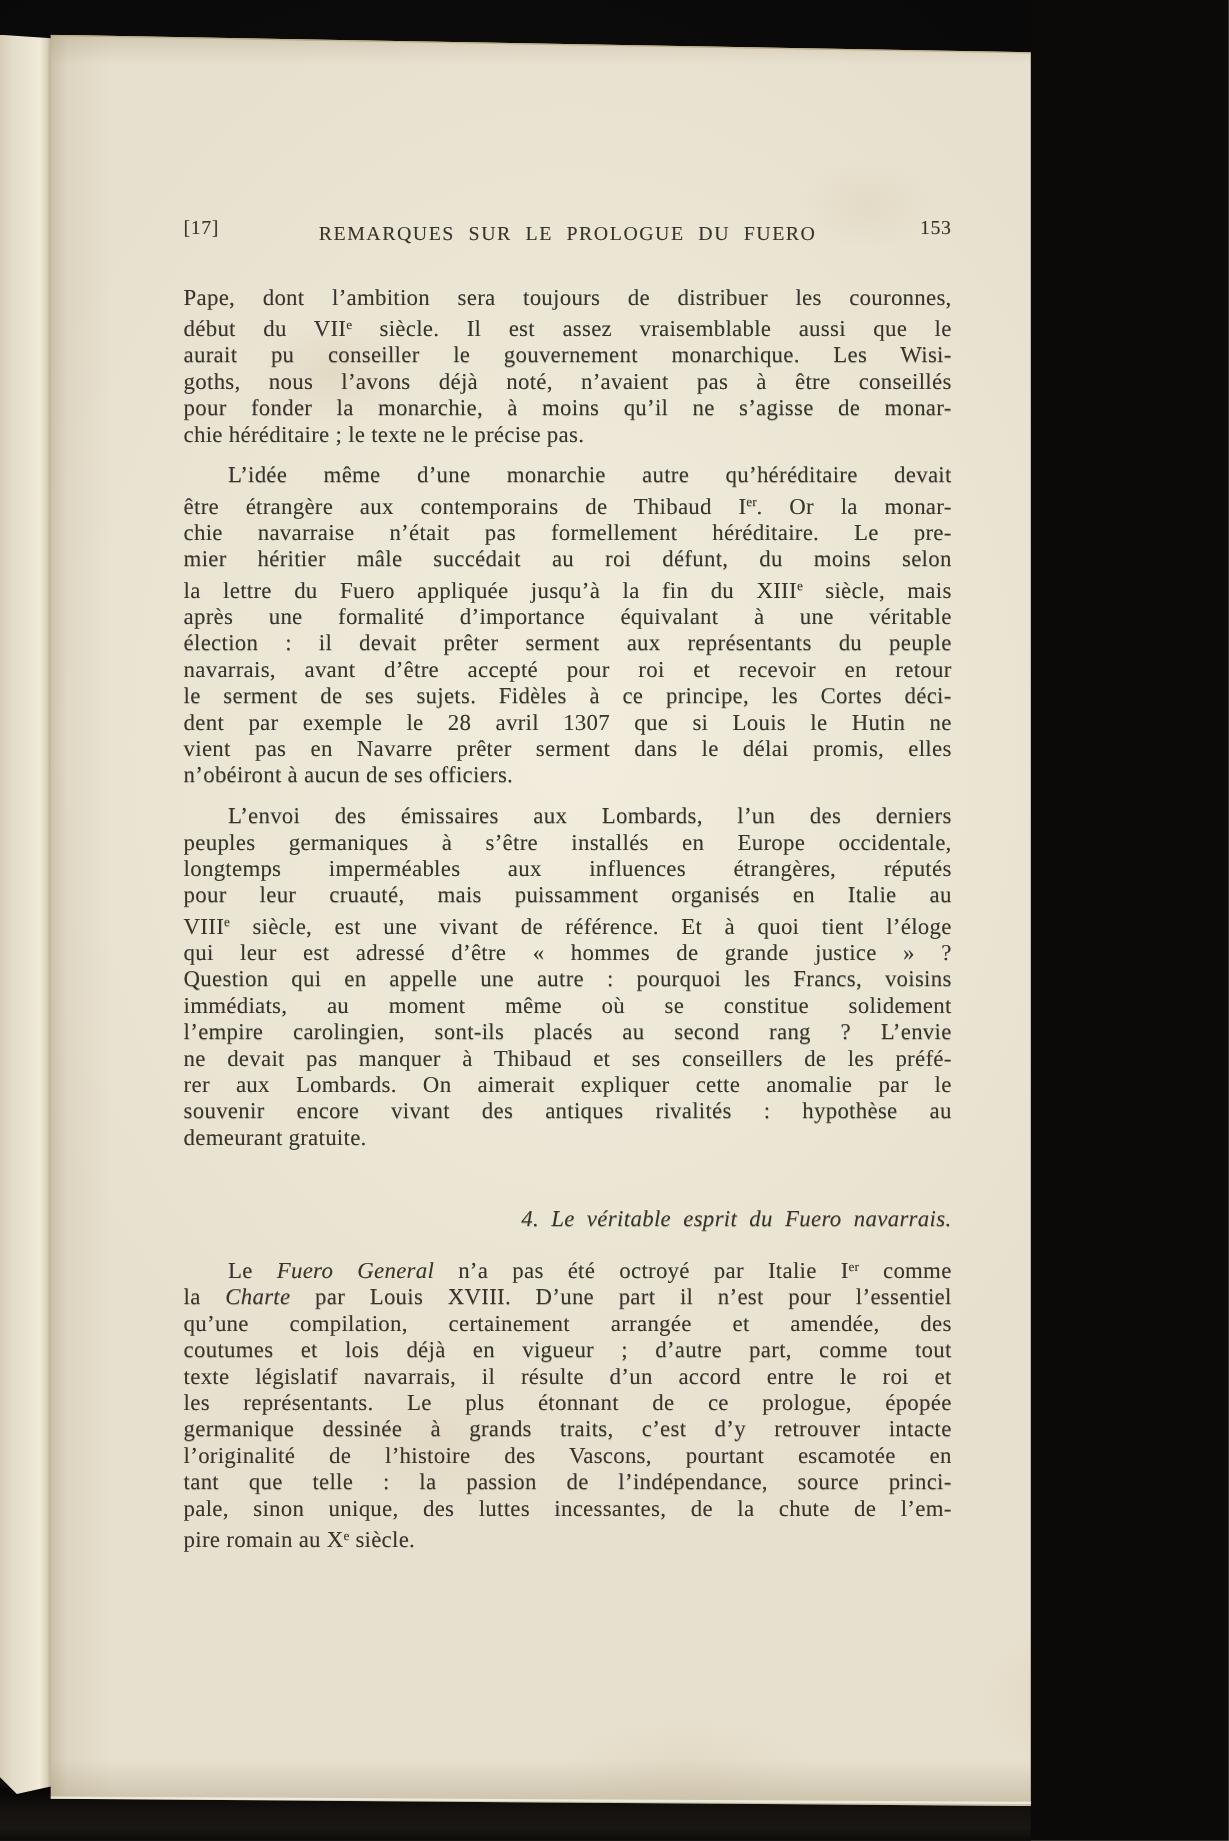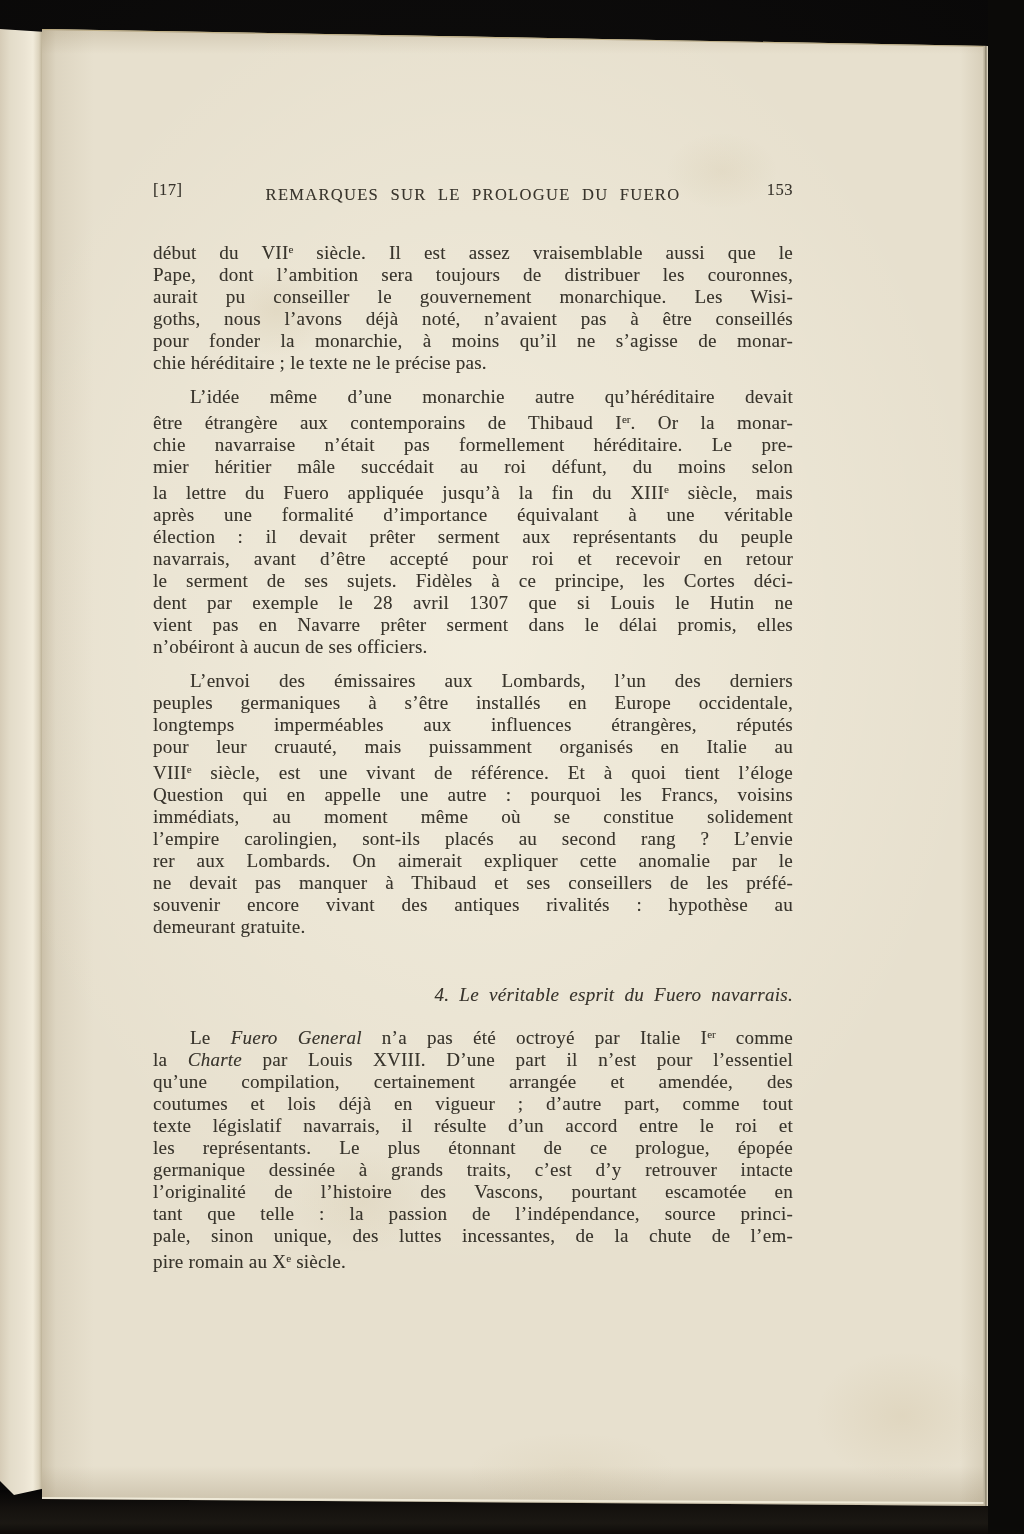--- a/index.html
+++ b/index.html
@@ -8,21 +8,21 @@
     --bg:#0b0a08;
     --edge-gold:#d9c690;
   }
   *{margin:0;padding:0;box-sizing:border-box;}
   html,body{width:1024px;height:1534px;overflow:hidden;}
   body{
     font-family:"Liberation Serif","DejaVu Serif",serif;
     background:var(--bg);
   }
   .scene{
-    position:relative;width:988px;height:1534px;overflow:hidden;
+    position:relative;width:859px;height:1534px;overflow:hidden;
     background:
       radial-gradient(ellipse 900px 300px at 50% 101%, rgba(80,72,58,0.22), rgba(0,0,0,0) 70%),
       radial-gradient(ellipse 1200px 1400px at 45% 45%, #121110, #070606 85%);
     padding-left: 36px;
   }
   
   .floor{
     position:absolute;left:0;bottom:0;width:100%;height:44px;
     background:linear-gradient(180deg,#060505,#14110e 40%,#1b1813 75%,#0d0b09);
   }
@@ -114,22 +114,22 @@
   </div>
 
   <div class="text-block">
     <div class="page-header">
       <span class="header-bracket">[17]</span>
       <span class="header-title">REMARQUES SUR LE PROLOGUE DU FUERO</span>
       <span class="header-folio">153</span>
     </div>
     <div class="content">
         <div class="paragraph">
+          <div class="line">Pape, dont l’ambition sera toujours de distribuer les couronnes,</div>
           <div class="line"><span>début du VII</span><sup>e</sup><span> siècle. Il est assez vraisemblable aussi que le</span></div>
-          <div class="line">Pape, dont l’ambition sera toujours de distribuer les couronnes,</div>
           <div class="line">aurait pu conseiller le gouvernement monarchique. Les Wisi-</div>
           <div class="line">goths, nous l’avons déjà noté, n’avaient pas à être conseillés</div>
           <div class="line">pour fonder la monarchie, à moins qu’il ne s’agisse de monar-</div>
           <div class="line last">chie héréditaire ; le texte ne le précise pas.</div>
         </div>
         <div class="paragraph indent">
           <div class="line">L’idée même d’une monarchie autre qu’héréditaire devait</div>
           <div class="line"><span>être étrangère aux contemporains de Thibaud I</span><sup>er</sup><span>. Or la monar-</span></div>
           <div class="line">chie navarraise n’était pas formellement héréditaire. Le pre-</div>
           <div class="line">mier héritier mâle succédait au roi défunt, du moins selon</div>
@@ -141,25 +141,26 @@
           <div class="line">dent par exemple le 28 avril 1307 que si Louis le Hutin ne</div>
           <div class="line">vient pas en Navarre prêter serment dans le délai promis, elles</div>
           <div class="line last">n’obéiront à aucun de ses officiers.</div>
         </div>
         <div class="paragraph indent">
           <div class="line">L’envoi des émissaires aux Lombards, l’un des derniers</div>
           <div class="line">peuples germaniques à s’être installés en Europe occidentale,</div>
           <div class="line">longtemps imperméables aux influences étrangères, réputés</div>
           <div class="line">pour leur cruauté, mais puissamment organisés en Italie au</div>
           <div class="line"><span>VIII</span><sup>e</sup><span> siècle, est une vivant de référence. Et à quoi tient l’éloge</span></div>
+          <div class="line">qui leur est adressé d’être « hommes de grande justice » ?</div>
           <div class="line">Question qui en appelle une autre : pourquoi les Francs, voisins</div>
           <div class="line">immédiats, au moment même où se constitue solidement</div>
           <div class="line">l’empire carolingien, sont-ils placés au second rang ? L’envie</div>
+          <div class="line">ne devait pas manquer à Thibaud et ses conseillers de les préfé-</div>
           <div class="line">rer aux Lombards. On aimerait expliquer cette anomalie par le</div>
-          <div class="line">ne devait pas manquer à Thibaud et ses conseillers de les préfé-</div>
           <div class="line">souvenir encore vivant des antiques rivalités : hypothèse au</div>
           <div class="line last">demeurant gratuite.</div>
         </div>
         <div class="section-heading"><span class="it">4. Le véritable esprit du Fuero navarrais.</span></div>
         <div class="paragraph indent">
           <div class="line"><span>Le </span><span class="it">Fuero General</span><span> n’a pas été octroyé par Italie I</span><sup>er</sup><span> comme</span></div>
           <div class="line"><span>la </span><span class="it">Charte</span><span> par Louis XVIII. D’une part il n’est pour l’essentiel</span></div>
           <div class="line">qu’une compilation, certainement arrangée et amendée, des</div>
           <div class="line">coutumes et lois déjà en vigueur ; d’autre part, comme tout</div>
           <div class="line">texte législatif navarrais, il résulte d’un accord entre le roi et</div>

